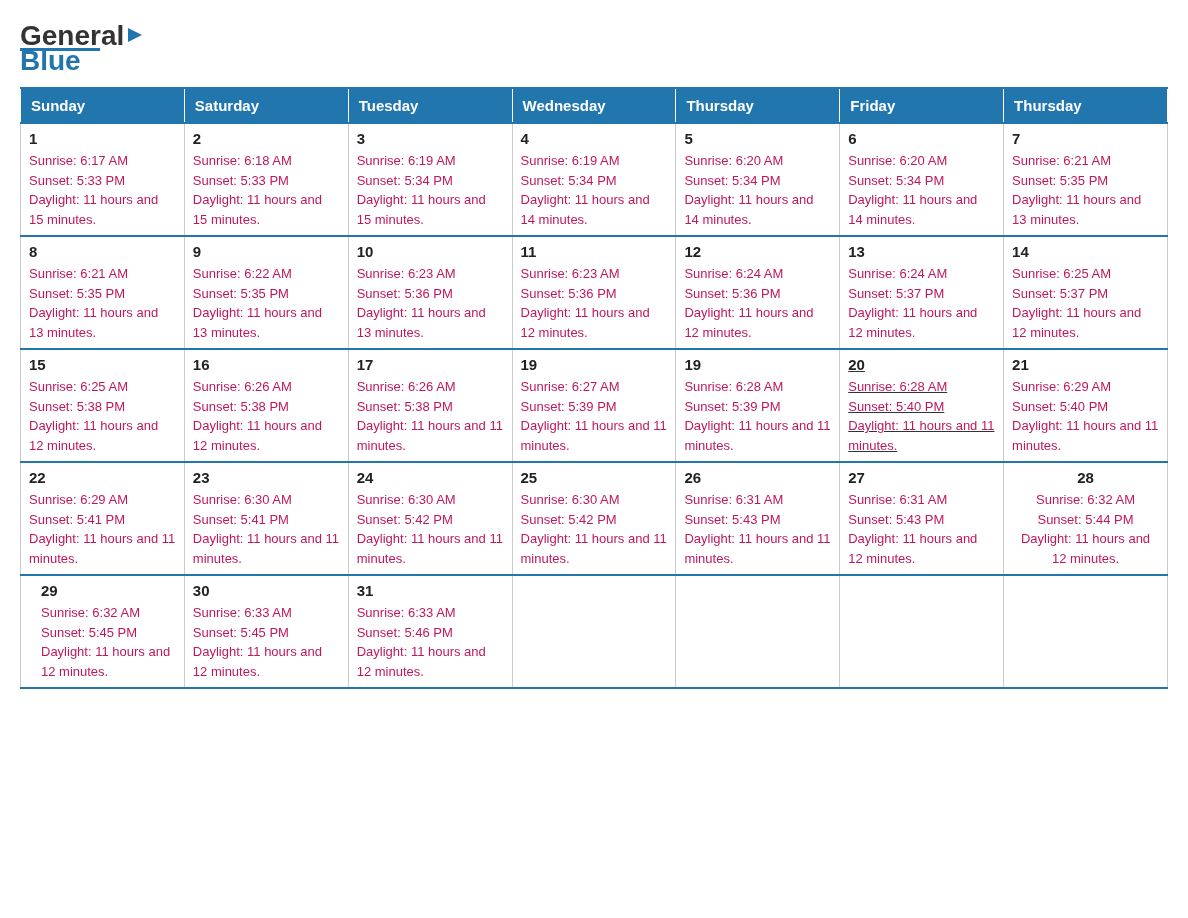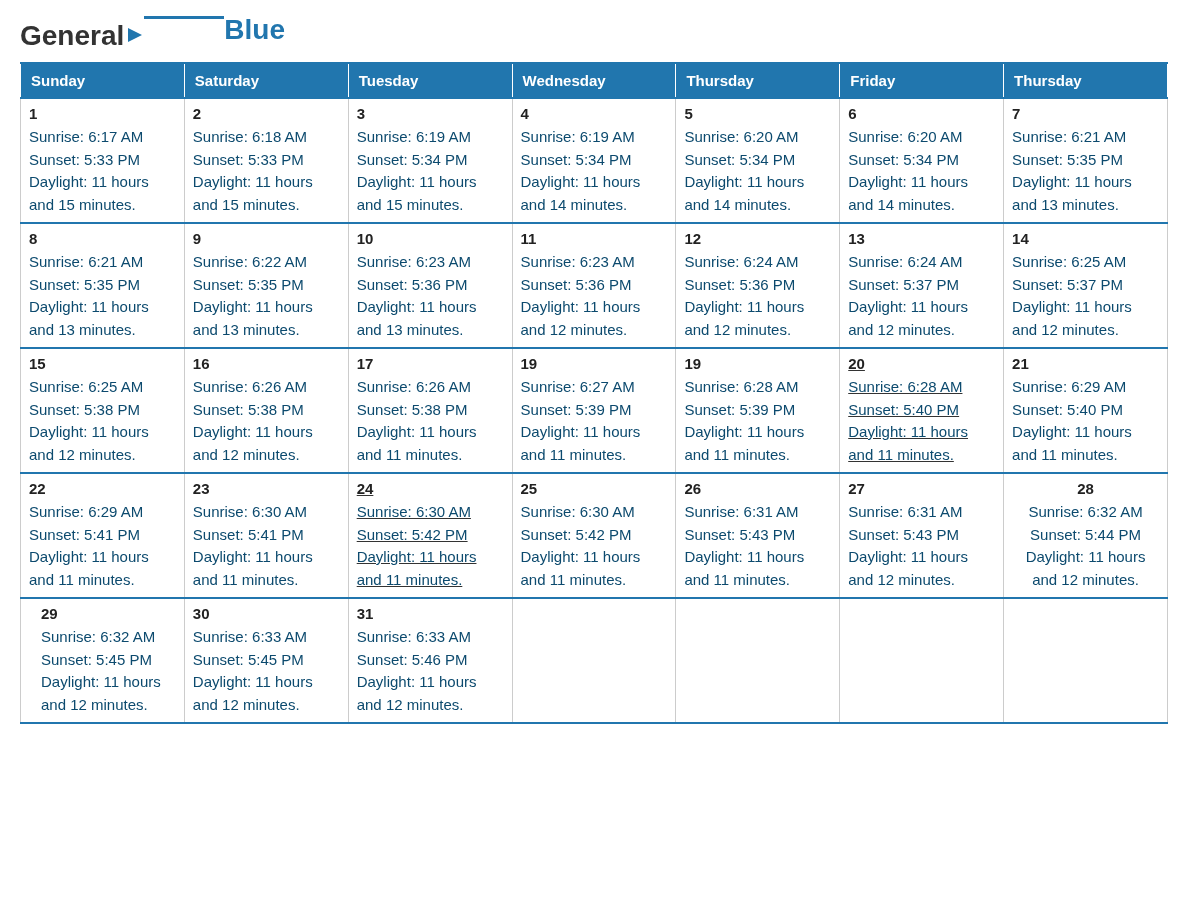--- a/index.html
+++ b/index.html
@@ -11,21 +11,21 @@
       padding: 20px;
     }
     .header {
       display: flex;
       justify-content: space-between;
       align-items: flex-start;
       margin-bottom: 10px;
     }
     .logo {
       display: flex;
-      flex-direction: row;
+      flex-direction: column;
       align-items: flex-start;
     }
     .title-area {
       text-align: right;
     }
     .month-title {
       font-size: 52px;
       font-weight: bold;
       color: #222;
       line-height: 1.1;
@@ -59,22 +59,22 @@
       color: #333;
     }
     .calendar td .day-num {
       font-size: 15px;
       font-weight: bold;
       color: #222;
       display: block;
       margin-bottom: 4px;
     }
     .calendar td .day-info {
-      font-size: 15px;
-      color: #0c4a6e;
+      font-size: 13px;
+      color: #be185d;
       line-height: 1.5;
     }
     .calendar tr:last-child td {
       border-bottom: 2px solid #2176ae;
     }
     .calendar thead tr th {
       border-top: 2px solid #2176ae;
       border-bottom: 2px solid #2176ae;
     }
     .row-divider td {
@@ -218,21 +218,21 @@
       </tr>
       <tr>
         <td style="border-top: 2px solid rgb(33, 118, 174);">
           <span class="day-num">22</span>
           <div class="day-info">Sunrise: 6:29 AM<br>Sunset: 5:41 PM<br>Daylight: 11 hours and 11 minutes.</div>
         </td>
         <td style="border-top: 2px solid rgb(33, 118, 174);">
           <span class="day-num">23</span>
           <div class="day-info">Sunrise: 6:30 AM<br>Sunset: 5:41 PM<br>Daylight: 11 hours and 11 minutes.</div>
         </td>
-        <td style="border-top: 2px solid rgb(33, 118, 174); text-decoration: underline;">
+        <td style="border-top: 2px solid rgb(33, 118, 174);">
           <span class="day-num">24</span>
           <div class="day-info">Sunrise: 6:30 AM<br>Sunset: 5:42 PM<br>Daylight: 11 hours and 11 minutes.</div>
         </td>
         <td style="border-top: 2px solid rgb(33, 118, 174);">
           <span class="day-num">25</span>
           <div class="day-info">Sunrise: 6:30 AM<br>Sunset: 5:42 PM<br>Daylight: 11 hours and 11 minutes.</div>
         </td>
         <td style="border-top: 2px solid rgb(33, 118, 174);">
           <span class="day-num">26</span>
           <div class="day-info">Sunrise: 6:31 AM<br>Sunset: 5:43 PM<br>Daylight: 11 hours and 11 minutes.</div>

